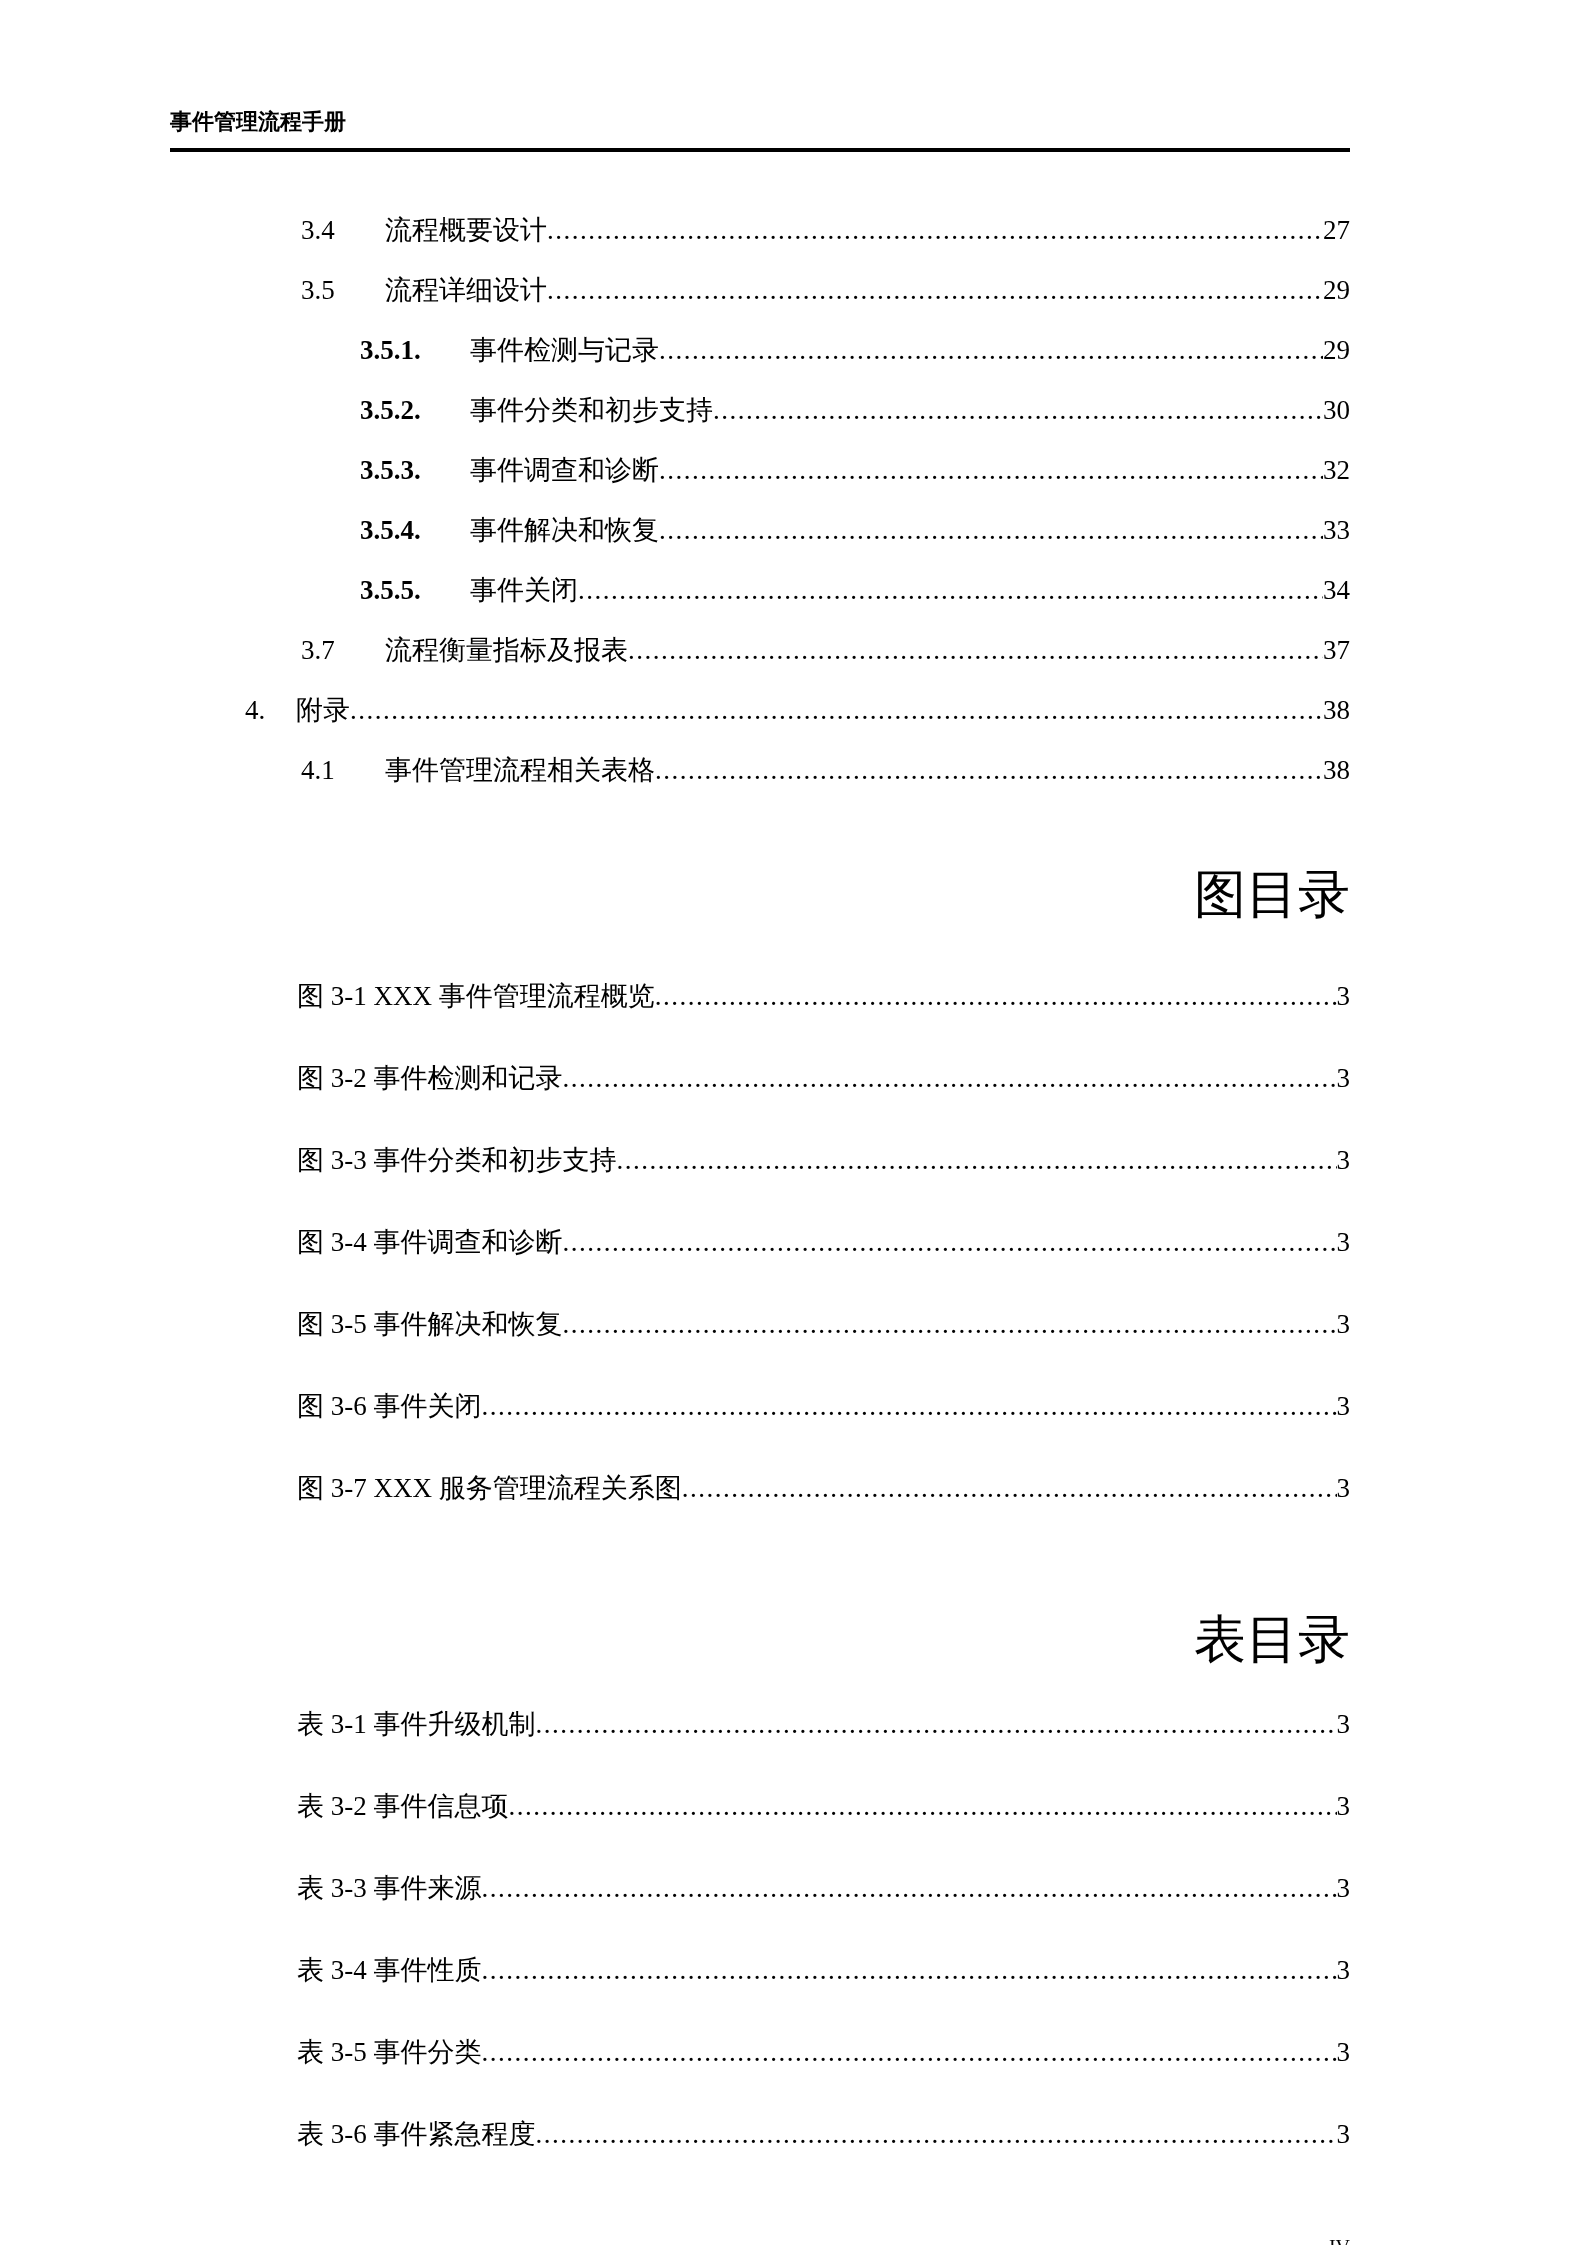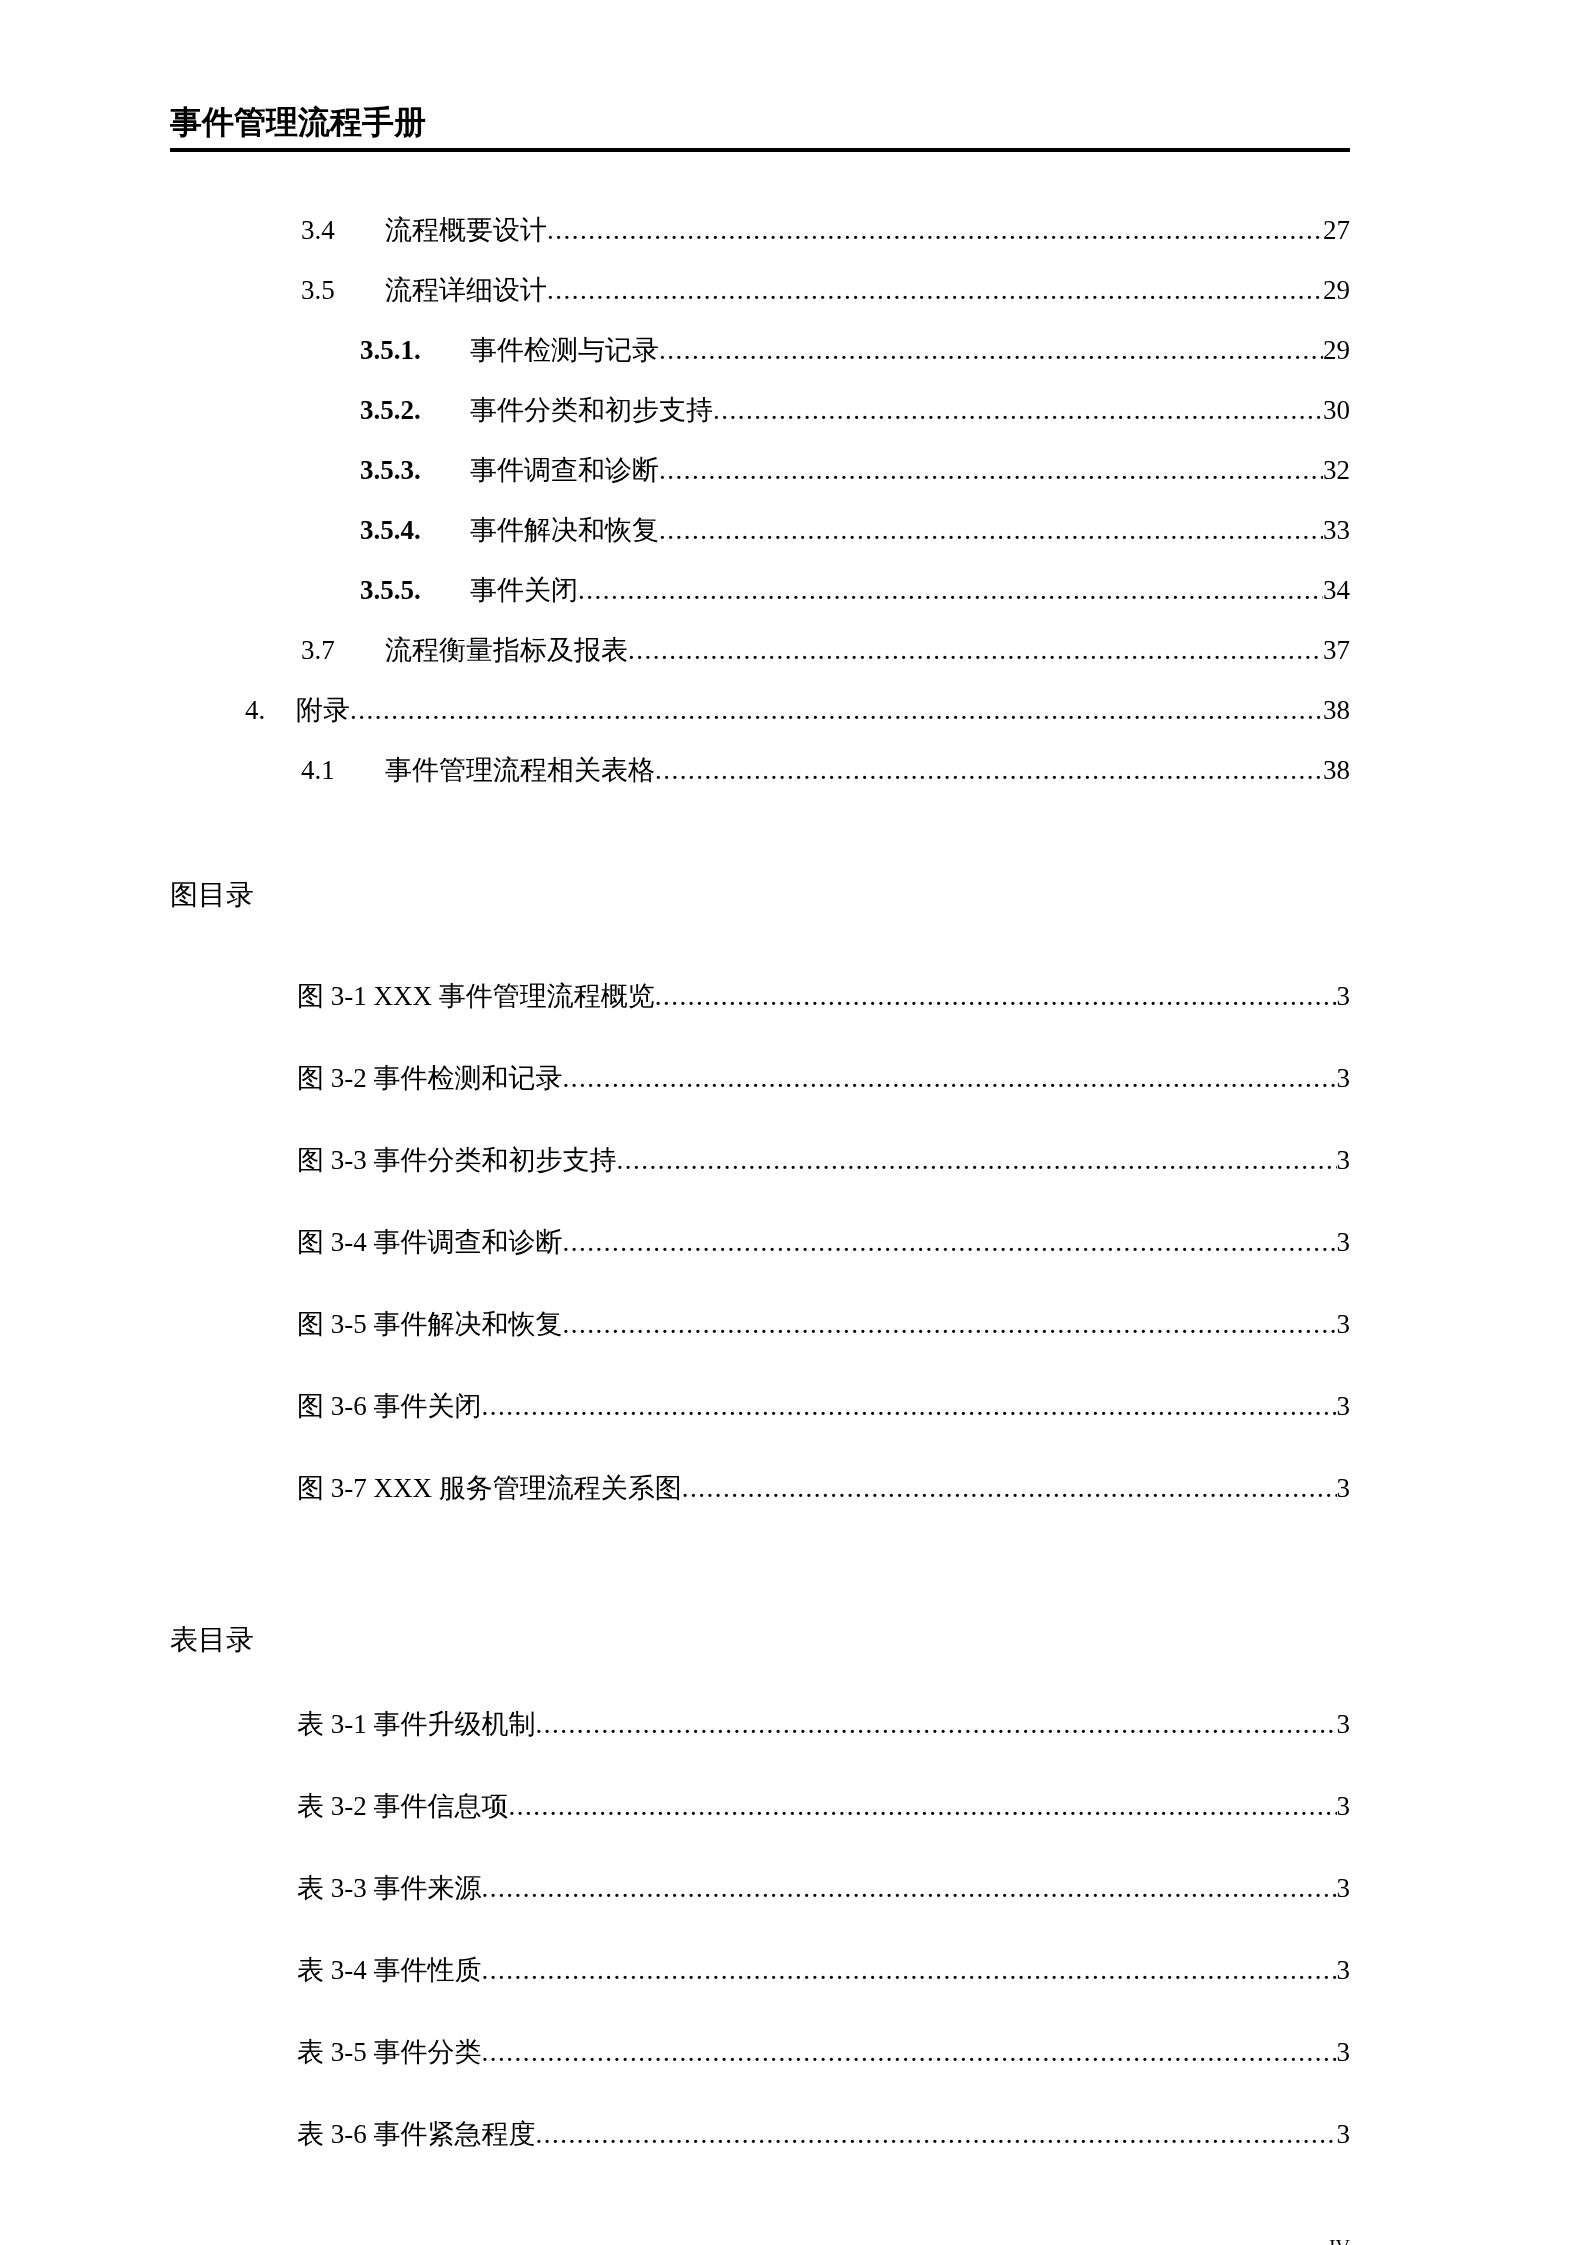--- a/index.html
+++ b/index.html
@@ -11,21 +11,21 @@
     box-sizing:border-box;
     padding:108px 237px 0 170px;
     font-family:"Liberation Serif","DejaVu Serif",serif;
     color:#000;
     overflow:hidden;
   }
   
   .doc-header{
     font-family:"Liberation Sans","DejaVu Sans",sans-serif;
     font-weight:bold;
-    font-size:32px;
+    font-size:22px;
     line-height:28px;
     padding-bottom:12px;
     border-bottom:4px solid #000;
     white-space:nowrap;
   }
   
   .toc{margin-top:58px;}
   .toc-row{
     display:flex;
     align-items:baseline;
@@ -49,22 +49,22 @@
     min-width:0;
   }
   .dots::after{
     content:"..................................................................................................................................................................................................................................................";
     letter-spacing:1.5px;
   }
   .pg{flex:none;}
   
   .list-heading{
     margin-top:85px;
-    text-align:left;
-    font-size:28px;
+    text-align:right;
+    font-size:52px;
     line-height:40px;
     white-space:nowrap;
   }
   .list-heading.tables{margin-top:91px;}
   .cap-list{margin-top:40px;}
   .cap-list.tables{margin-top:23px;}
   .cap-row{
     display:flex;
     align-items:baseline;
     height:82px;

